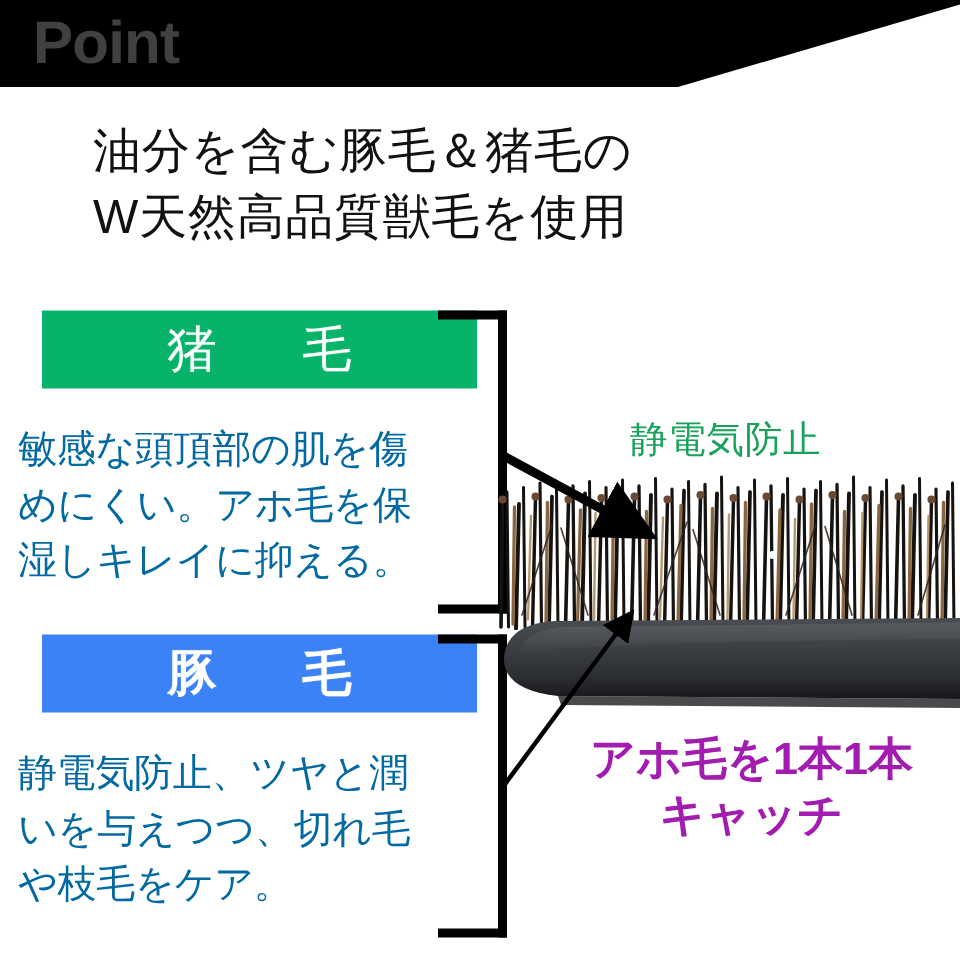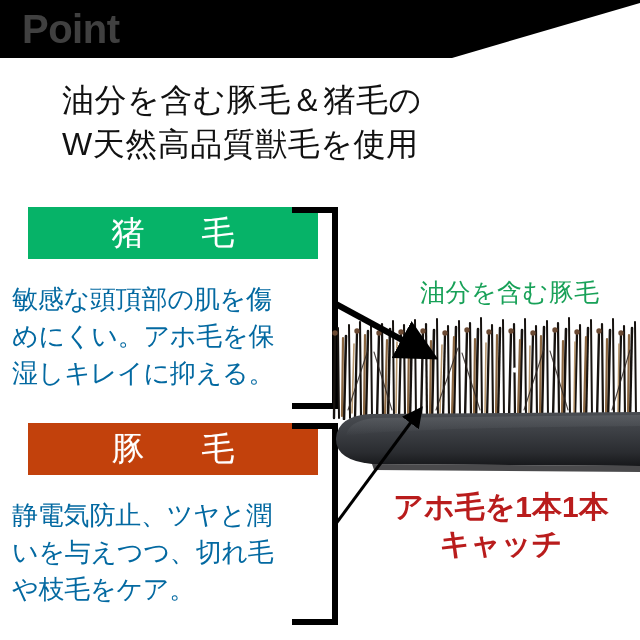--- a/index.html
+++ b/index.html
@@ -37,21 +37,21 @@
 
   .feature-label{
     height:52px; width:290px;
     display:flex; align-items:center; justify-content:center;
     color:#ffffff; font-size:33px; font-weight:500;
     letter-spacing:12px; text-indent:12px;
     text-shadow:0 0 1px rgba(255,255,255,.35);
     margin-left:16px;
   }
   .label-boar{ background:#06b368; }
-  .label-pig { background:#c2410c; }
+  .label-pig { background:#3b82f6;font-weight:bold; }
 
   .feature-body{
     margin-top:24px; width:285px;
     font-size:26px; line-height:1.42; color:#0369a1;
     letter-spacing:-0.2px;
     font-family:Liberation Mono, monospace;
   }
 
   
   .bracket{
@@ -69,21 +69,21 @@
 
   .caption-green{
     position:absolute; left:420px; top:276px;
     font-size:25px; font-weight:500; color:#18a158;
     letter-spacing:0.5px; white-space:nowrap;
   }
 
   .caption-bottom{
     position:absolute; left:366px; top:489px; width:270px;
     text-align:center; font-size:30px; font-weight:bold;
-    line-height:1.22; color:#b91c1c; letter-spacing:0px;
+    line-height:1.22; color:#a21caf; letter-spacing:0px;
     -webkit-text-stroke:5px #ffffff; paint-order:stroke fill;
   }
   .caption-bottom span{ display:block; white-space:nowrap; }
 </style>
 </head>
 <body>
 
 <div class="header-banner"></div>
 <div class="header-title">Point</div>
 
@@ -242,18 +242,18 @@
 <svg class="arrow-svg">
   <defs>
     <marker id="ah" markerWidth="7" markerHeight="7" refX="5.4" refY="3.5" orient="auto">
       <path d="M0 0 L7 3.5 L0 7 Z" fill="#000000"></path>
     </marker>
   </defs>
   <line x1="334" y1="303" x2="430" y2="355" stroke="#000000" stroke-width="6" marker-end="url(#ah)"></line>
   <line x1="335" y1="525" x2="420" y2="410" stroke="#000000" stroke-width="3" marker-end="url(#ah)"></line>
 </svg>
 
-<div class="caption-green">油分を含む豚毛</div>
+<div class="caption-green">静電気防止</div>
 
 <div class="caption-bottom">
   <span>アホ毛を1本1本</span>
   <span>キャッチ</span>
 </div>
 
 </body></html>

